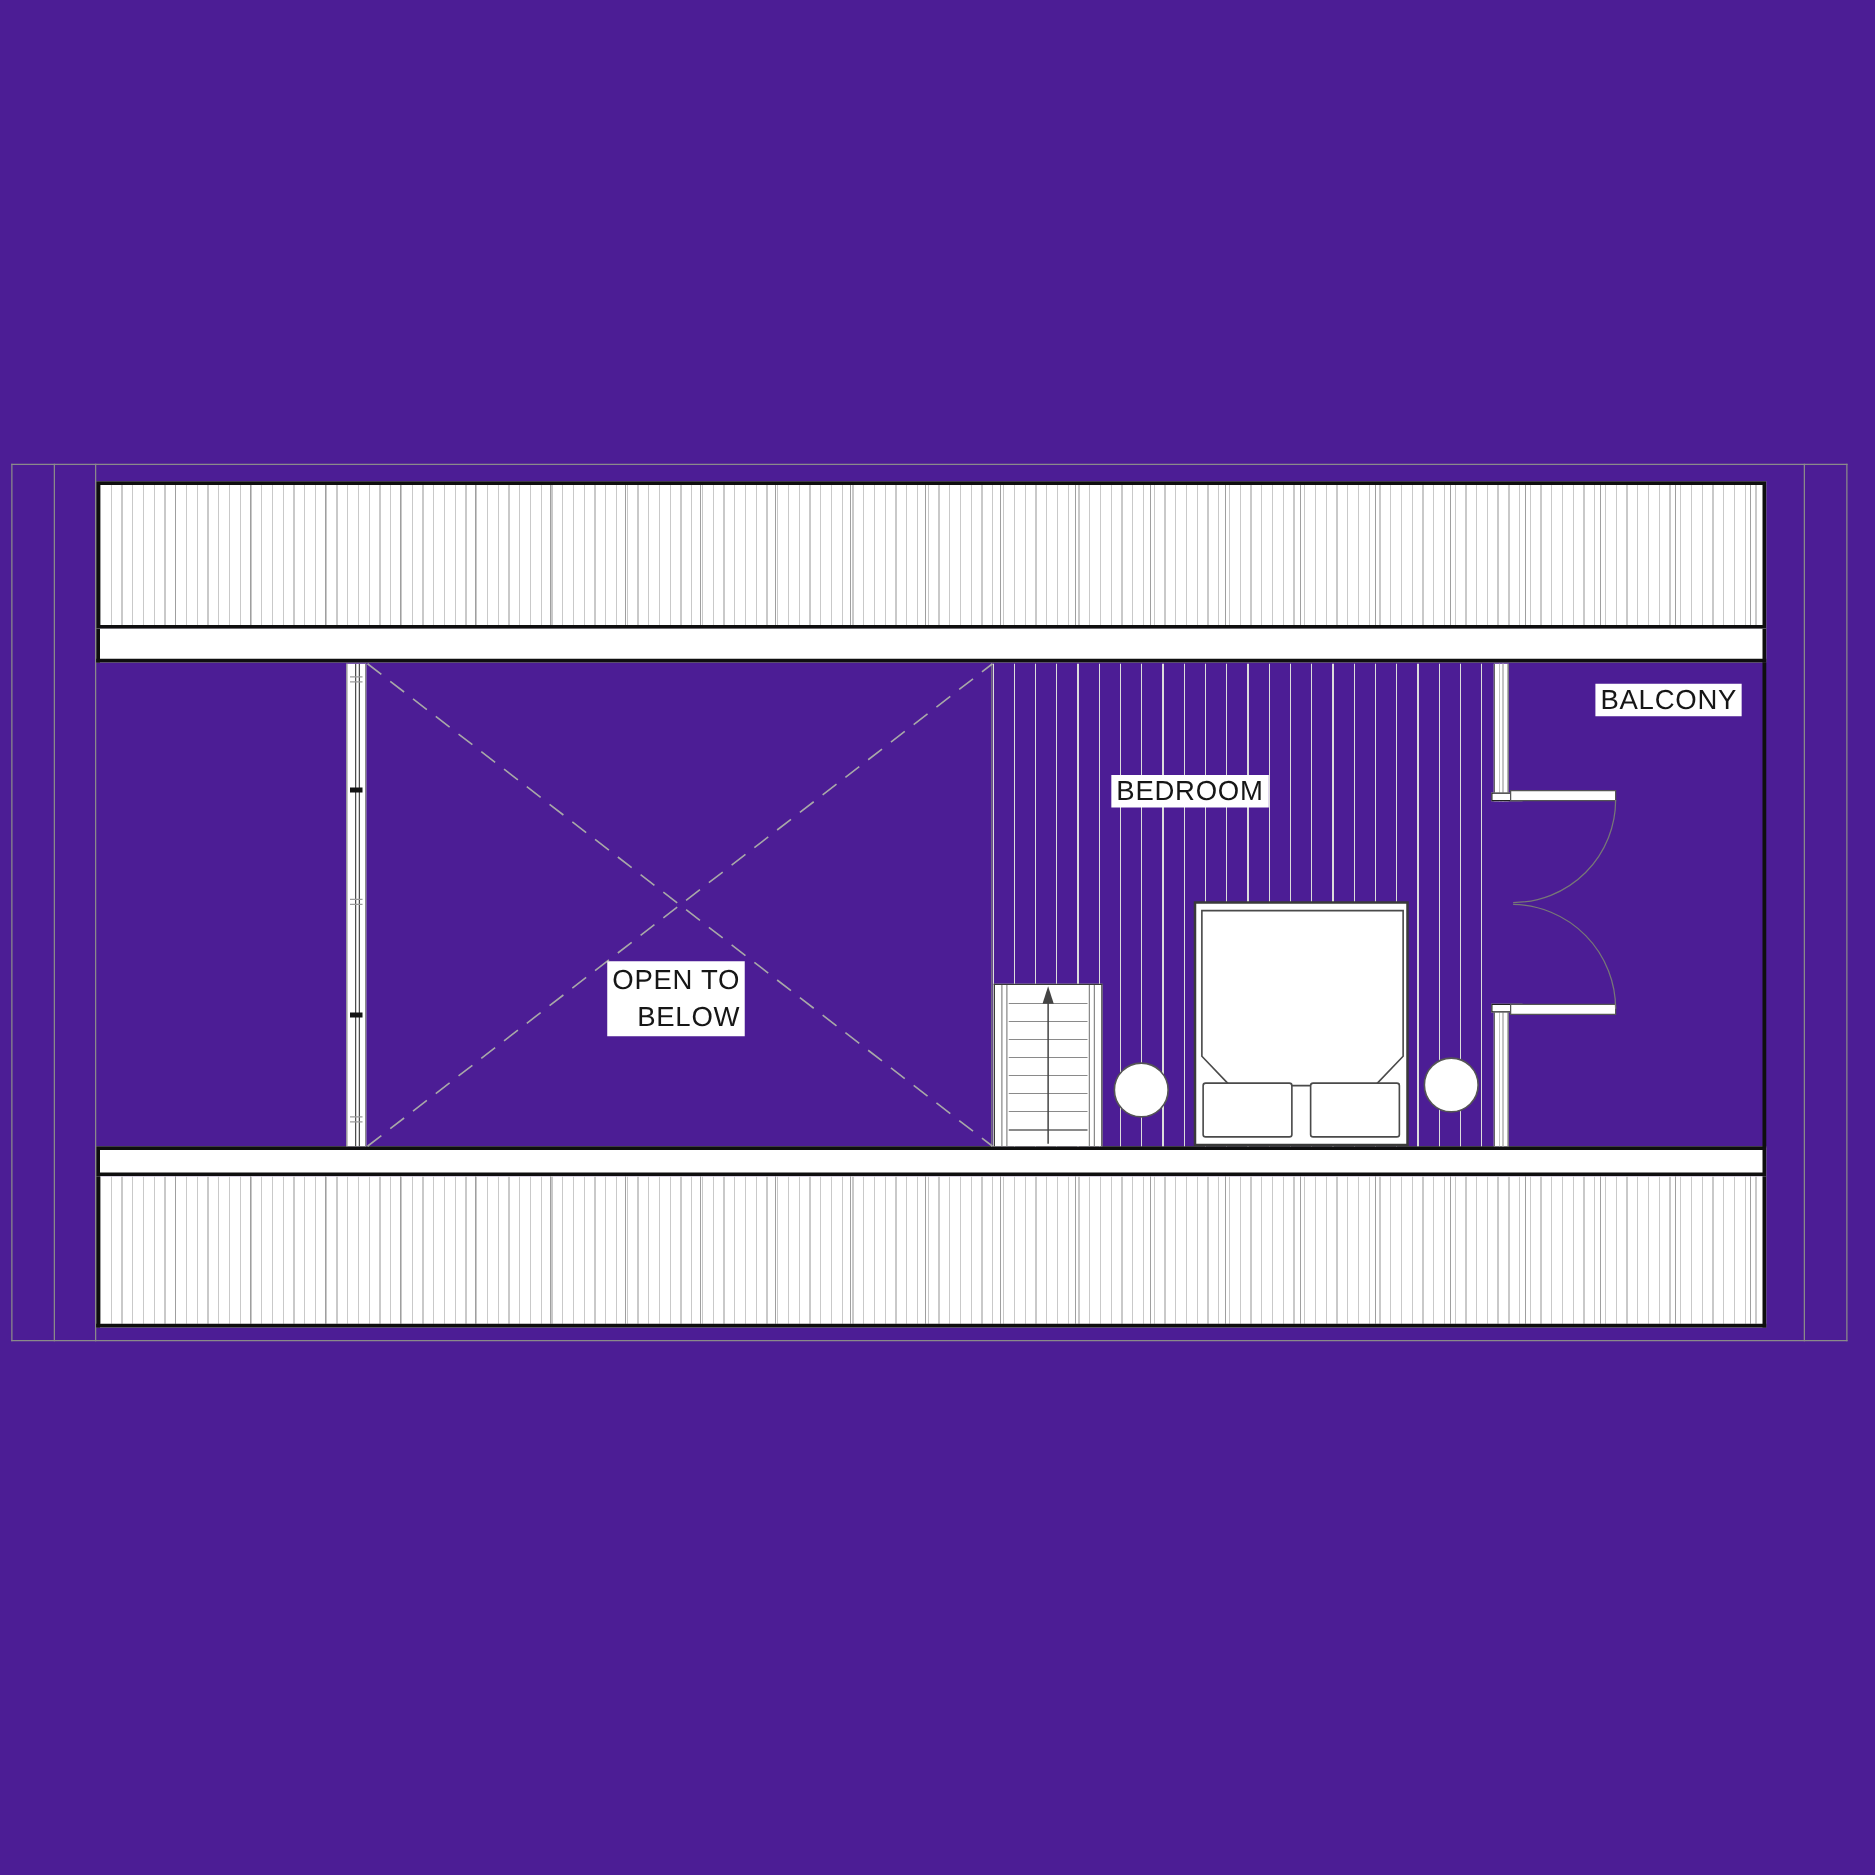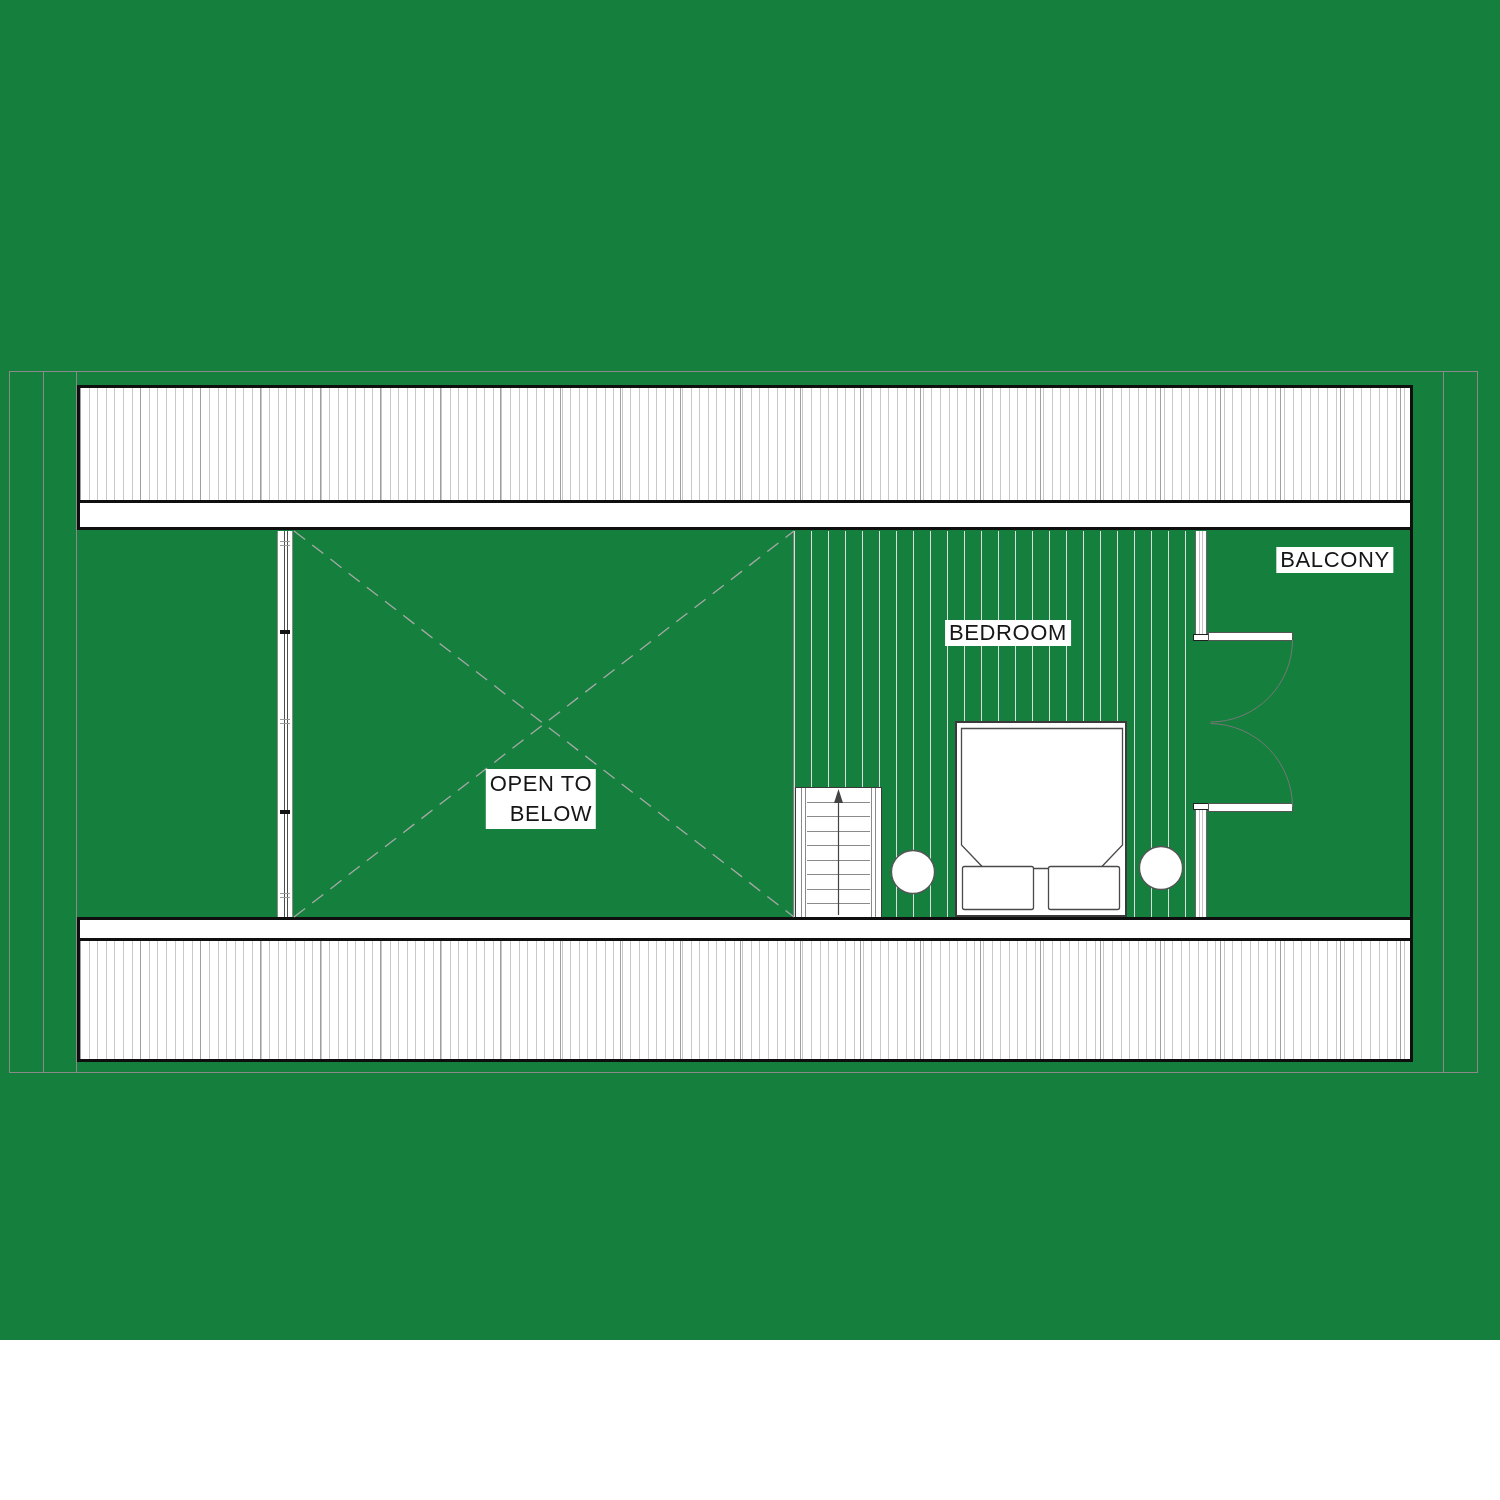--- a/index.html
+++ b/index.html
@@ -1,18 +1,18 @@
 <!DOCTYPE html>
 <html><head>
 <meta charset="utf-8">
 <title>Floor Plan</title>
 <style>
   html,body{margin:0;padding:0;background:#ffffff;}
   body{width:1500px;height:1500px;position:relative;font-family:"Liberation Sans",sans-serif;}
-  .canvas{position:absolute;left:0;top:0;width:1500px;height:1340px;background:#15803d;overflow:hidden;}
+  .canvas{position:absolute;left:0;top:0;width:1500px;height:1500px;background:#4c1d95;overflow:hidden;}
   .abs{position:absolute;}
   .box{position:absolute;box-sizing:border-box;background:#fff;}
   .heavy{border:3px solid #0f0f0f;}
   .band-hatch{
     background-color:#fff;
     background-image:
       repeating-linear-gradient(to right,#9f9f9f 0 1px,rgba(0,0,0,0) 1px 60px),
       repeating-linear-gradient(to right,#c9c9c9 0 1px,rgba(0,0,0,0) 1px 8.6px);
   }
   .floor-hatch{
@@ -75,21 +75,21 @@
 
   <div class="box" style="left:795px;top:787px;width:87px;height:130px;border-top:1.5px solid #3a3a3a;border-left:1.5px solid #3a3a3a;border-right:1.5px solid #3a3a3a;">
     <div class="abs thinline" style="left:5px;top:0;bottom:0;width:1px;"></div>
     <div class="abs thinline" style="left:9px;top:0;bottom:0;width:1px;"></div>
     <div class="abs thinline" style="right:9px;top:0;bottom:0;width:1px;"></div>
     <div class="abs thinline" style="right:5px;top:0;bottom:0;width:1px;"></div>
     <div class="abs treads" style="left:11px;right:11px;top:14px;bottom:2px;"></div>
   </div>
 
   <div class="label" style="left:1335px;top:547px;">BALCONY</div>
-  <div class="label" style="left:1008px;top:620px;">BEDROOM</div>
+  <div class="label" style="left:952px;top:620px;">BEDROOM</div>
   <div class="label center2" style="left:541px;top:769px;">
     <div>OPEN TO</div>
     <div>BELOW</div>
   </div>
 
   <svg class="overlay" width="1500" height="1500" viewBox="0 0 1500 1500">
 
     <g stroke="#a8a8a8" stroke-width="1.3" stroke-dasharray="14 9">
       <line x1="294" y1="531" x2="794" y2="917"></line>
       <line x1="294" y1="917" x2="794" y2="531"></line>

